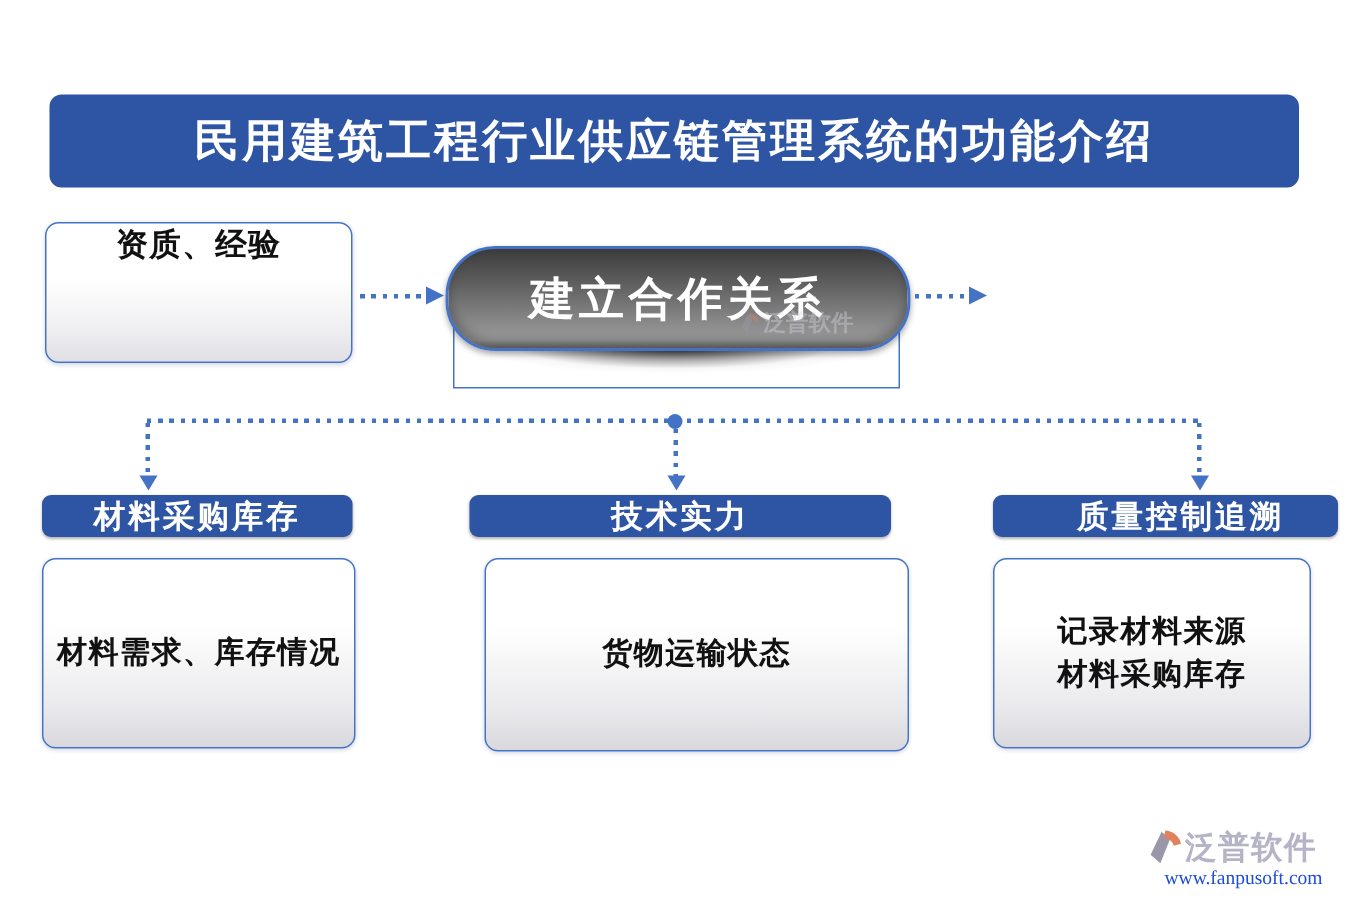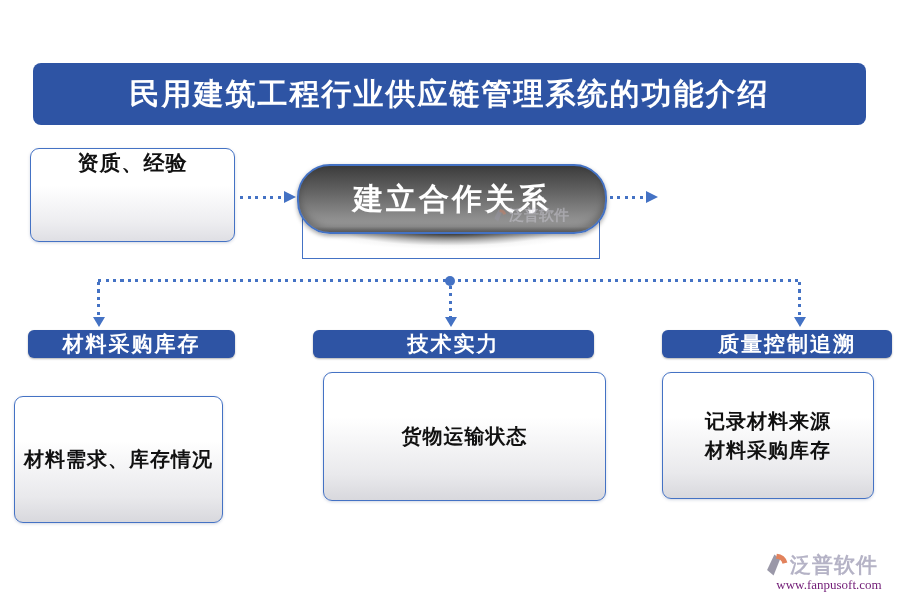--- a/index.html
+++ b/index.html
@@ -79,29 +79,29 @@
     box-shadow:0 1px 2px rgba(0,0,0,.3);
   }
   .bb-body{
     position:absolute;border:1.5px solid #4472c4;border-radius:9px;
     background:linear-gradient(180deg,#ffffff 0%,#ffffff 35%,#e9e9ec 80%,#d8d8dd 100%);
     box-shadow:0 1px 3px rgba(70,90,140,.25);
     display:flex;flex-direction:column;align-items:center;justify-content:center;
     font-size:20px;font-weight:600;color:#111;letter-spacing:1px;text-align:center;
     line-height:29px;
   }
-  .h1x{left:28px;top:330px;width:207px;}  .b1x{left:14px;top:372px;width:207px;height:125px;margin-top:24px;}
+  .h1x{left:28px;top:330px;width:207px;}  .b1x{left:28px;top:372px;width:207px;height:125px;}
   .h2x{left:313px;top:330px;width:281px;} .b2x{left:323px;top:372px;width:281px;height:127px;}
   .h3x{left:662px;top:330px;width:210px;padding-left:20px;} .b3x{left:662px;top:372px;width:210px;height:125px;}
   
   .watermark{position:absolute;left:763px;top:551px;width:132px;}
   .wm-row{display:flex;align-items:center;gap:1px;}
   .wm-row svg{width:26px;height:26px;flex:none;}
   .wm-brand{font-size:21px;font-weight:bold;color:#b5b3c6;letter-spacing:1px;white-space:nowrap;}
-  .wm-url{font-size:13px;color:#701a75;margin-top:-2px;text-align:center;white-space:nowrap;}
+  .wm-url{font-size:13px;color:#1d4ed8;margin-top:-2px;text-align:center;white-space:nowrap;}
 </style>
 </head>
 <body>
 
 <div id="stage">
 
   <div class="banner">民用建筑工程行业供应链管理系统的功能介绍</div>
 
   <div class="softbox box-tl">
     <span>资质、经验</span>

